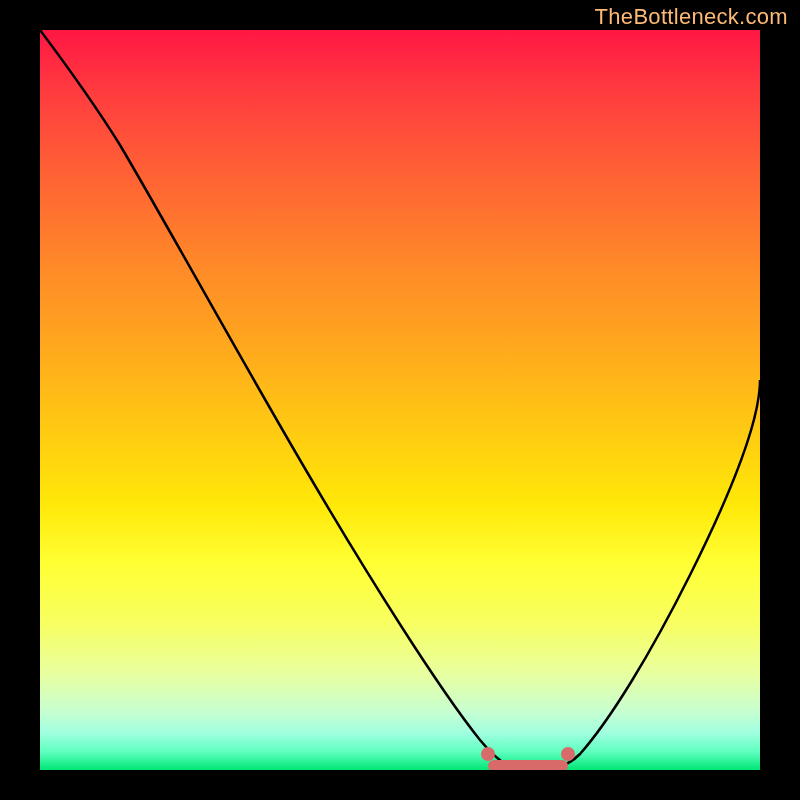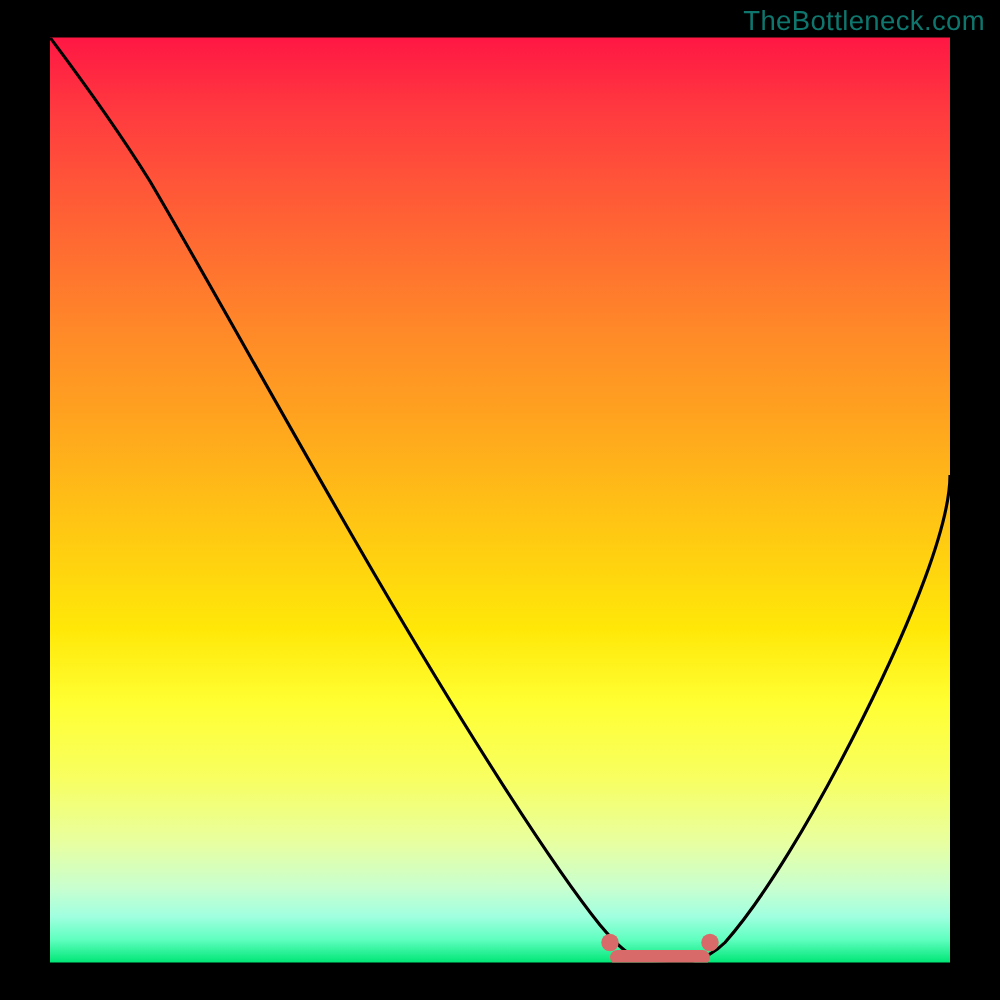--- a/index.html
+++ b/index.html
@@ -8,21 +8,21 @@
     height: 800px;
     background: #000;
     position: relative;
     font-family: Arial, sans-serif;
     overflow: hidden;
   }
   .watermark {
     position: absolute;
     top: 4px;
     right: 12px;
-    color: #0f766e;
+    color: #fdba74;
     font-size: 22px;
     font-weight: 500;
     z-index: 10;
     letter-spacing: 0.3px;
   }
   .plot-area {
     position: absolute;
     left: 40px;
     top: 30px;
     width: 720px;

